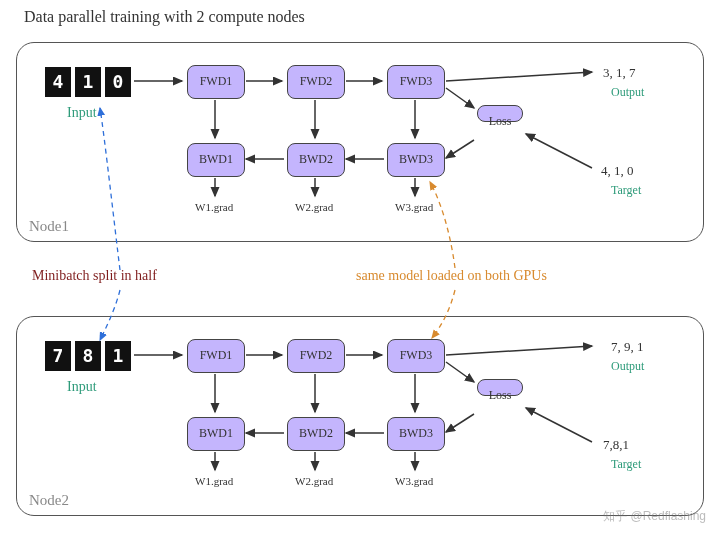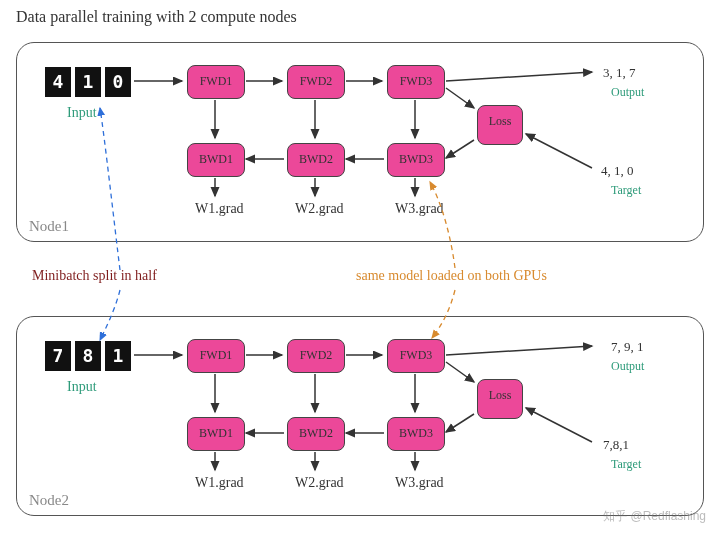--- a/index.html
+++ b/index.html
@@ -9,21 +9,21 @@
     background: #fff;
     font-family: "Comic Sans MS", "Segoe Script", cursive;
     font-size: 13px;
     color: #333;
     position: relative;
     overflow: hidden;
   }
   .title {
     position: absolute;
     top: 8px;
-    left: 16px;
+    left: 24px;
     font-size: 16px;
     color: #333;
   }
   .node-box {
     position: absolute;
     border: 1.5px solid #555;
     border-radius: 18px;
     left: 16px;
     width: 688px;
     height: 200px;
@@ -54,26 +54,26 @@
     font-size: 14px;
   }
   .block {
     position: absolute;
     width: 58px; height: 34px;
     border: 1.5px solid #444;
     border-radius: 8px;
     text-align: center;
     line-height: 30px;
     font-size: 12px;
-    background: #ec4899;
-  }
-  .loss { width: 46px; height: 40px; }
+    background: #c4b5fd;
+  }
+  .loss { width: 46px; height: 17px; }
   .grad {
     position: absolute;
-    font-size: 14px;
+    font-size: 11px;
     color: #333;
   }
   .output-text {
     position: absolute;
     color: #333;
     font-size: 13px;
   }
   .output-label, .target-label {
     position: absolute;
     color: #2e9b7a;

